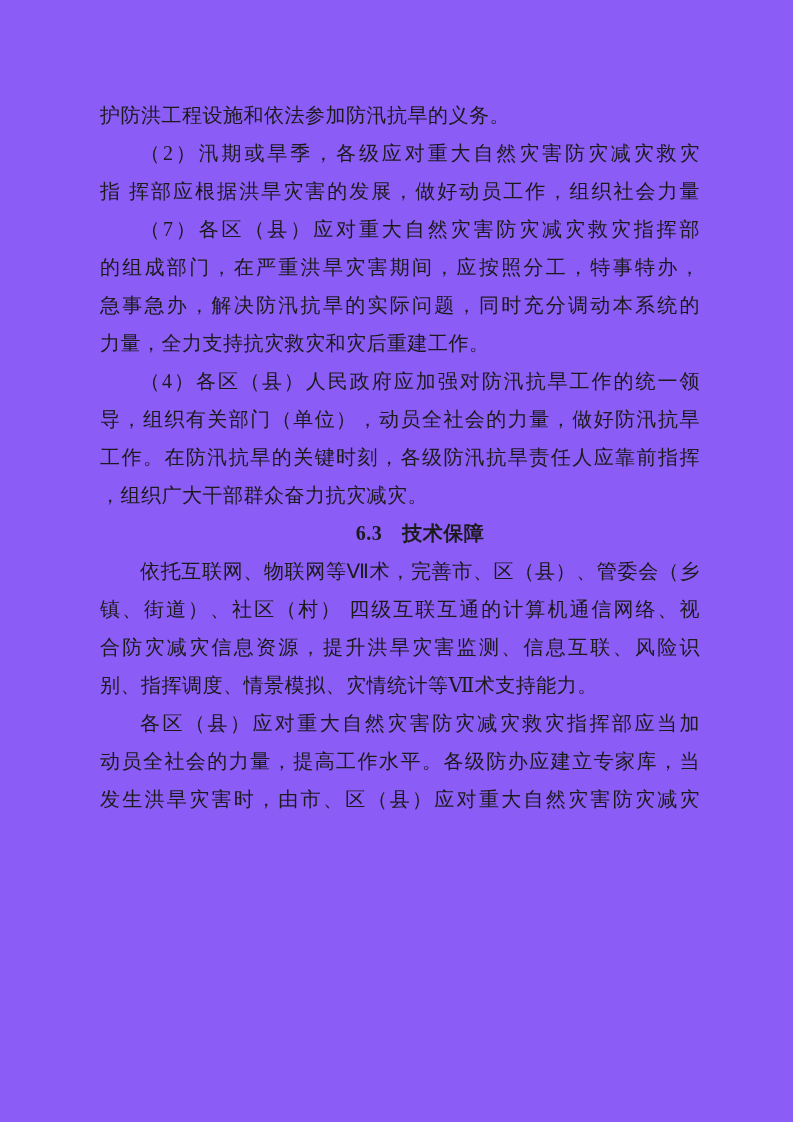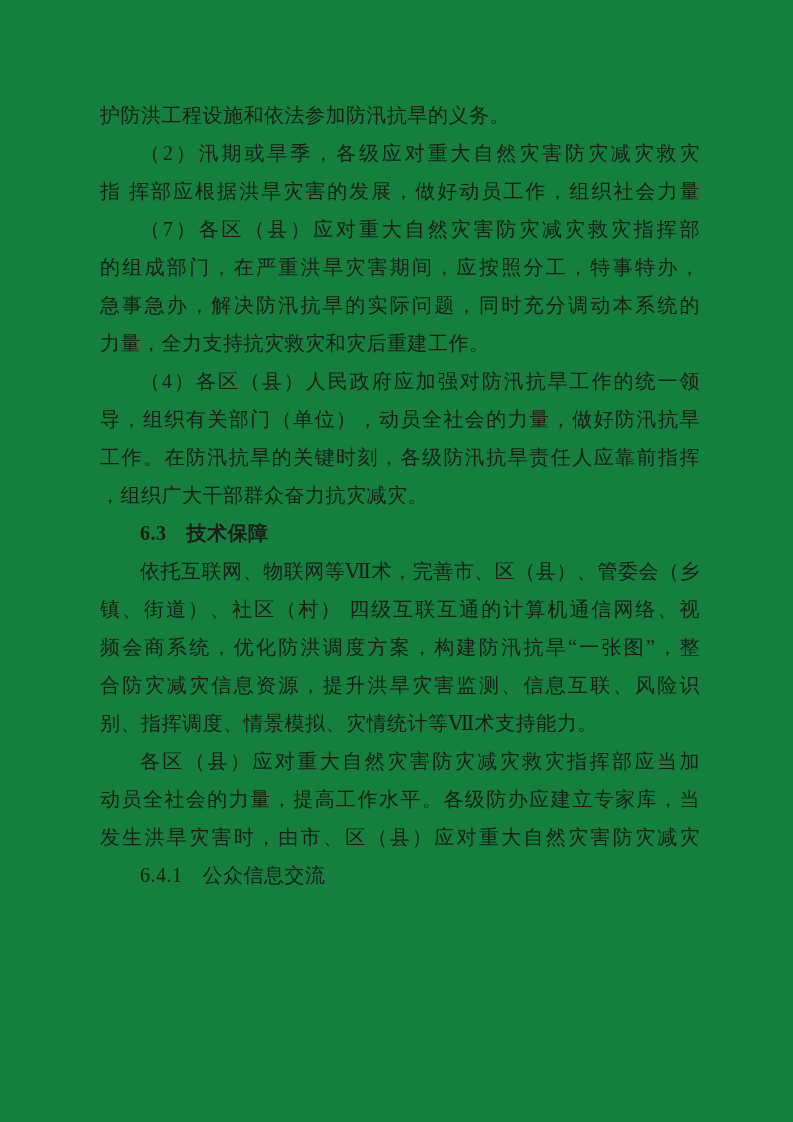--- a/index.html
+++ b/index.html
@@ -4,45 +4,47 @@
 <style>
   html, body {
     margin: 0;
     padding: 0;
     background: #ffffff;
   }
   .page {
     position: relative;
     width: 793px;
     height: 1122px;
-    background: #15803d;
+    background: #8b5cf6;
     overflow: hidden;
     font-family: "Liberation Serif", "DejaVu Serif", serif;
   }
   .content {
     position: absolute;
     left: 100px;
     top: 96px;
     width: 600px;
   }
   .ln {
     height: 38px;
     line-height: 38px;
     font-size: 20px;
     color: #1b1b1b;
     letter-spacing: 0.5px;
   }
   
   .jf {
     text-align: justify;
     text-align-last: justify;
+    font-family: Liberation Serif, serif;
   }
   
   .ind {
     text-indent: 2em;
+    text-align: center;
   }
   .hd {
     font-weight: bold;
   }
   .htitle {
     margin-left: 1em;
   }
   .para { margin: 0; }
 </style>
 </head>
@@ -74,30 +76,26 @@
       <div class="ln">，组织广大干部群众奋力抗灾减灾。</div>
     </div>
 
     <div class="ln ind hd">
       <span class="hnum">6.3</span><span class="htitle">技术保障</span>
     </div>
 
     <div class="para">
       <div class="ln jf ind">依托互联网、物联网等Ⅶ术，完善市、区（县）、管委会（乡</div>
       <div class="ln jf">镇、街道）、社区（村） 四级互联互通的计算机通信网络、视</div>
-      <div class="ln jf">频会商系统，优化防洪调度方案，构建防汛抗旱“一张图”，整</div>
       <div class="ln jf">合防灾减灾信息资源，提升洪旱灾害监测、信息互联、风险识</div>
       <div class="ln">别、指挥调度、情景模拟、灾情统计等Ⅶ术支持能力。</div>
     </div>
 
     <div class="para">
       <div class="ln jf ind">各区（县）应对重大自然灾害防灾减灾救灾指挥部应当加</div>
       <div class="ln jf">动员全社会的力量，提高工作水平。各级防办应建立专家库，当</div>
       <div class="ln jf">发生洪旱灾害时，由市、区（县）应对重大自然灾害防灾减灾</div>
     </div>
 
 
-    <div class="ln ind">
-      <span class="hnum">6.4.1</span><span class="htitle">公众信息交流</span>
-    </div>
 
   </div>
 </div>
 
 </body></html>

